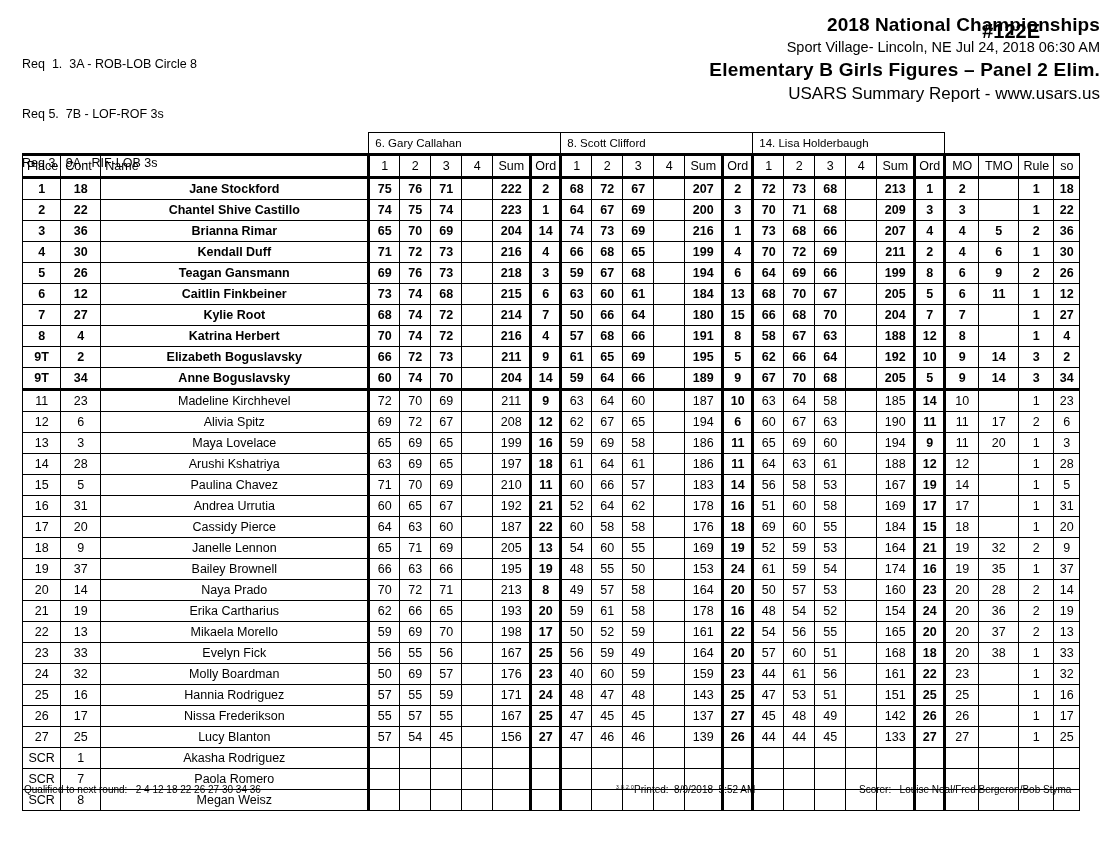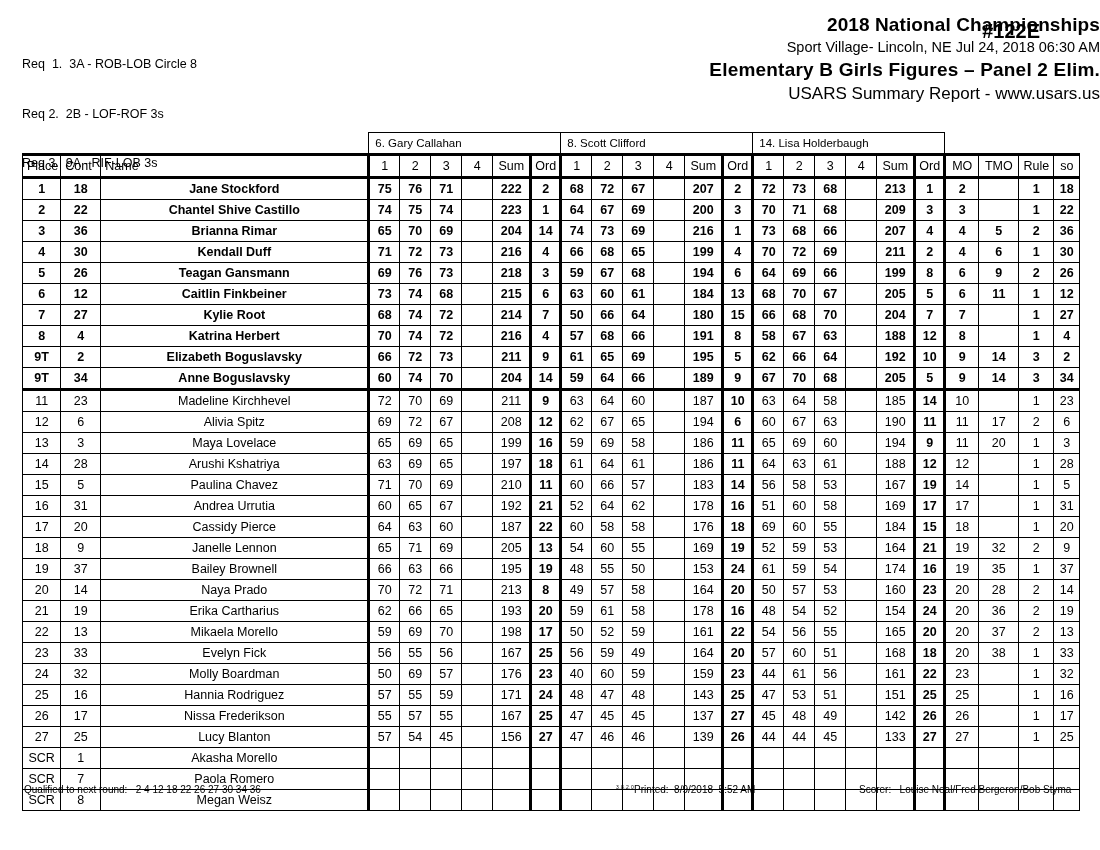--- a/index.html
+++ b/index.html
@@ -87,21 +87,21 @@
   .f-printed{position:absolute;left:594px;top:0;font-size:10px;white-space:pre;}
   .f-tiny{font-size:5px;vertical-align:super;letter-spacing:.4px;}
   .f-scorer{position:absolute;left:825px;top:0;font-size:10px;white-space:pre;padding-left:12px;}
 </style>
 </head>
 <body>
 
 <div class="header">
   <div class="req-block">
     <div class="req-line">Req  1.  3A - ROB-LOB Circle 8</div>
-    <div class="req-line">Req 2.  2B - LOF-ROF 3s</div>
+    <div class="req-line">Req 5.  7B - LOF-ROF 3s</div>
     <div class="req-line">Req 3.  9A - RIF-LOB 3s</div>
   </div>
 
   <div class="title-block">
     <div class="t-main">2018 National Championships</div>
     <div class="t-sub">Sport Village- Lincoln, NE  Jul 24, 2018  06:30 AM</div>
     <div class="t-event">Elementary B Girls Figures – Panel 2 Elim.</div>
     <div class="t-report">USARS Summary Report - www.usars.us</div>
   </div>
 
@@ -897,21 +897,21 @@
           <td>133</td>
           <td class="ord tl tr">27</td>
           <td>27</td>
           <td></td>
           <td>1</td>
           <td>25</td>
         </tr>
         <tr>
           <td class="plc">SCR</td>
           <td>1</td>
-          <td class="nm">Akasha Morello</td>
+          <td class="nm">Akasha Rodriguez</td>
           <td class="tl"></td>
           <td></td>
           <td></td>
           <td></td>
           <td></td>
           <td class="ord tl tr"></td>
           <td class="tl"></td>
           <td></td>
           <td></td>
           <td></td>

